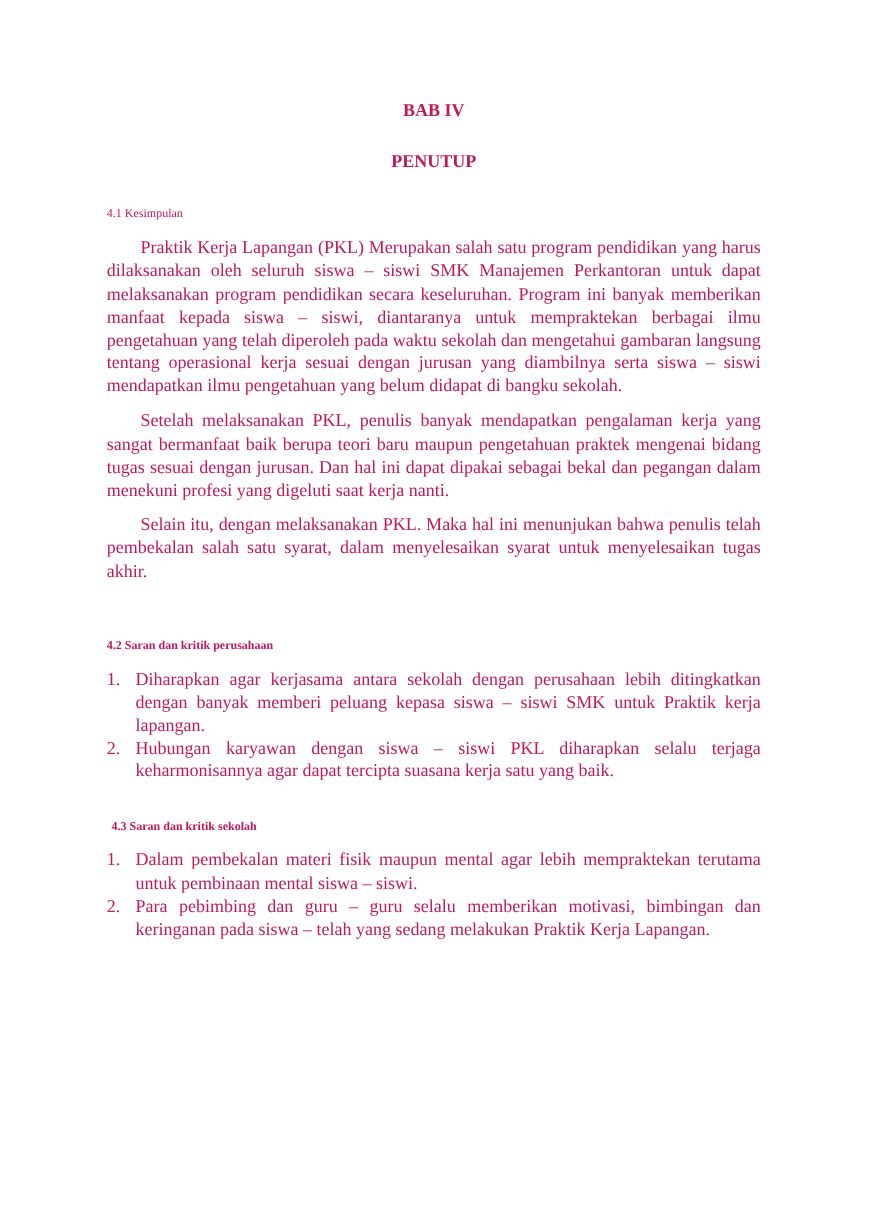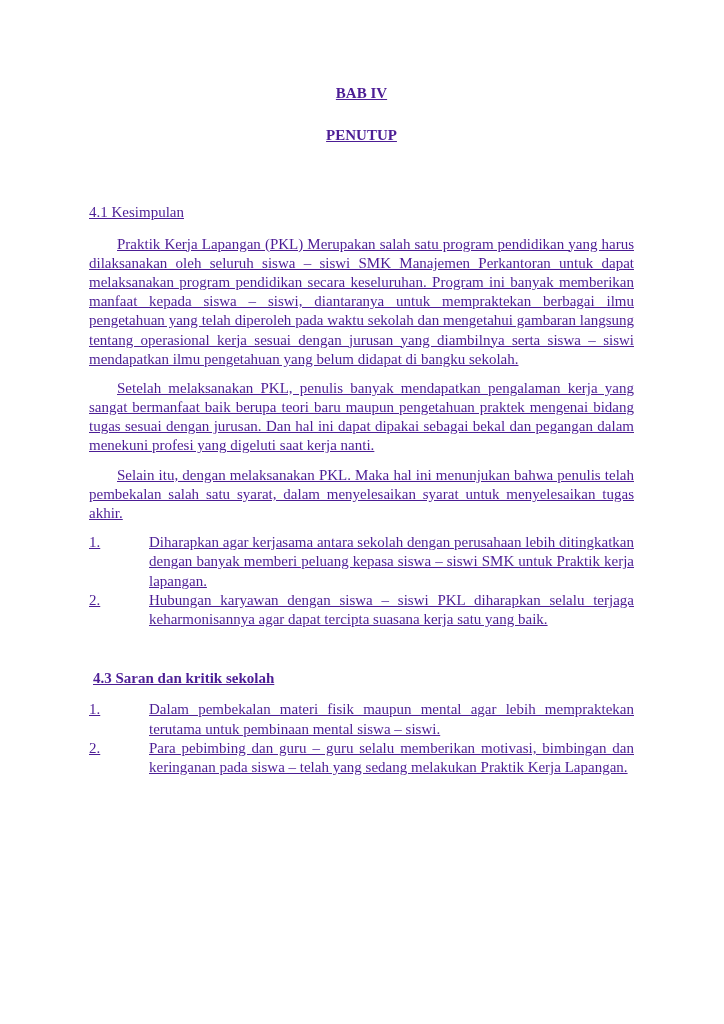--- a/index.html
+++ b/index.html
@@ -11,46 +11,45 @@
     position: relative;
     width: 724px;
     height: 1024px;
     margin: 0 auto;
     background: #ffffff;
     box-sizing: border-box;
     padding: 84px 90px 40px 89px;
     font-family: "Liberation Serif", "DejaVu Serif", serif;
     font-size: 15px;
     line-height: 1.28;
-    color: #4c1d95;
+    color: #be185d;
     overflow: hidden;
-    text-decoration: underline;
   }
   .center-title {
     text-align: center;
     font-weight: bold;
     font-size: 15px;
     margin: 0 0 23px 0;
   }
   .center-title.subtitle {
-    margin: 0 0 58px 0;
+    margin: 0 0 28px 0;
   }
   .section-heading {
-    font-size: 15px;
+    font-size: 10px;
     margin: 0 0 12px 0;
     font-weight: normal;
   }
   .section-heading.bold {
     font-weight: bold;
   }
   .heading-42 {
     margin-top: 46px;
   }
   .heading-43 {
-    margin-top: 40px;
+    margin-top: 30px;
     padding-left: 4px;
   }
   p.body-para {
     text-align: justify;
     text-indent: 28px;
     margin: 0 0 10px 0;
   }
   ol.doc-list {
     list-style: none;
     margin: 0;
@@ -60,21 +59,20 @@
     display: flex;
     align-items: flex-start;
   }
   ol.doc-list .marker {
     flex: 0 0 24px;
     width: 24px;
   }
   ol.doc-list .li-text {
     flex: 1 1 auto;
     text-align: justify;
-    margin-left: 36px;
   }
   .list-42 {
     padding-left: 42px;
   }
   .list-43 {
     padding-left: 20px;
   }
 </style>
 </head>
 <body>
@@ -86,20 +84,21 @@
   <div class="center-title subtitle">PENUTUP</div>
 
   <div class="section-heading">4.1 Kesimpulan</div>
 
   <p class="body-para">Praktik Kerja Lapangan (PKL) Merupakan salah satu program pendidikan yang harus dilaksanakan oleh seluruh siswa – siswi SMK Manajemen Perkantoran untuk dapat melaksanakan program pendidikan secara keseluruhan. Program ini banyak memberikan manfaat kepada siswa – siswi, diantaranya untuk mempraktekan berbagai ilmu pengetahuan yang telah diperoleh pada waktu sekolah dan mengetahui gambaran langsung tentang operasional kerja sesuai dengan jurusan yang diambilnya serta siswa – siswi mendapatkan ilmu pengetahuan yang belum didapat di bangku sekolah.</p>
 
   <p class="body-para">Setelah melaksanakan PKL, penulis banyak mendapatkan pengalaman kerja yang sangat bermanfaat baik berupa teori baru maupun pengetahuan praktek mengenai bidang tugas sesuai dengan jurusan. Dan hal ini dapat dipakai sebagai bekal dan pegangan dalam menekuni profesi yang digeluti saat kerja nanti.</p>
 
   <p class="body-para">Selain itu, dengan melaksanakan PKL. Maka hal ini menunjukan bahwa penulis telah pembekalan salah satu syarat, dalam menyelesaikan syarat untuk menyelesaikan tugas akhir.</p>
 
+  <div class="section-heading bold heading-42">4.2 Saran dan kritik perusahaan</div>
 
   <ol class="doc-list list-42">
     <li>
       <span class="marker">1.</span>
       <span class="li-text">Diharapkan agar kerjasama antara sekolah dengan perusahaan lebih ditingkatkan dengan banyak memberi peluang kepasa siswa – siswi SMK untuk Praktik kerja lapangan.</span>
     </li>
     <li>
       <span class="marker">2.</span>
       <span class="li-text">Hubungan karyawan dengan siswa – siswi PKL diharapkan selalu terjaga keharmonisannya agar dapat tercipta suasana kerja satu yang baik.</span>
     </li>

